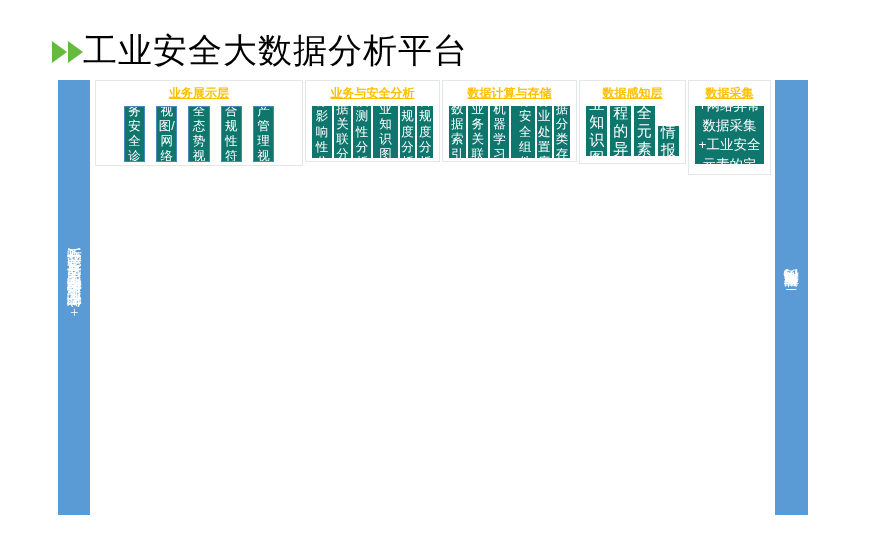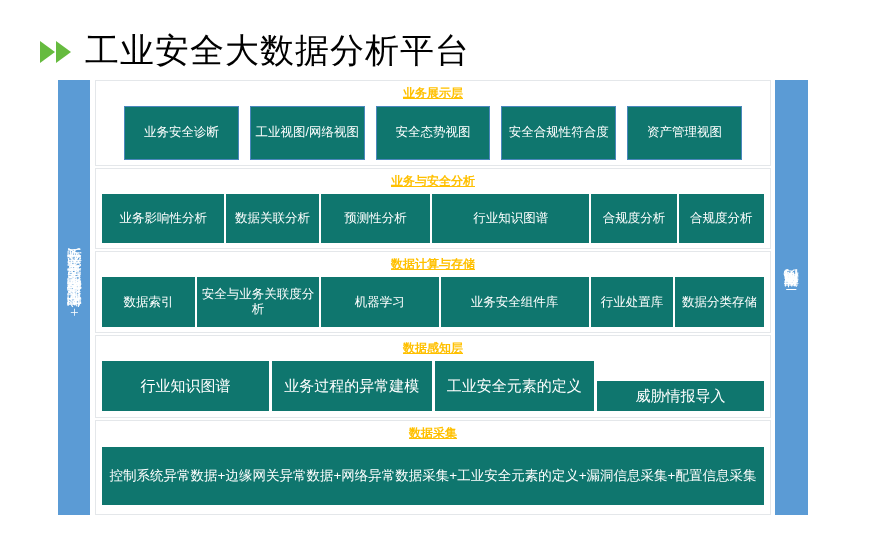--- a/index.html
+++ b/index.html
@@ -17,26 +17,25 @@
   #slide {
     position: relative;
     width: 893px;
     height: 538px;
     background: #ffffff;
   }
 
   
   #title-row {
     position: absolute;
-    left: 40px;
+    left: 52px;
     top: 26px;
     height: 48px;
     display: flex;
     align-items: center;
-    gap: 14px;
   }
   .arrow-pair {
     display: flex;
     align-items: center;
     gap: 1px;
     margin-top: 4px;
   }
   .tri {
     width: 0;
     height: 0;
@@ -86,21 +85,21 @@
   }
 
   
   #stack {
     position: absolute;
     left: 95px;
     top: 80px;
     width: 676px;
     height: 435px;
     display: flex;
-    flex-direction: column;
+    flex-direction: row;
     gap: 2px;
   }
 
   .layer {
     background: #ffffff;
     border: 1px solid #E4E7EA;
     box-sizing: border-box;
     display: flex;
     flex-direction: column;
     align-items: center;

